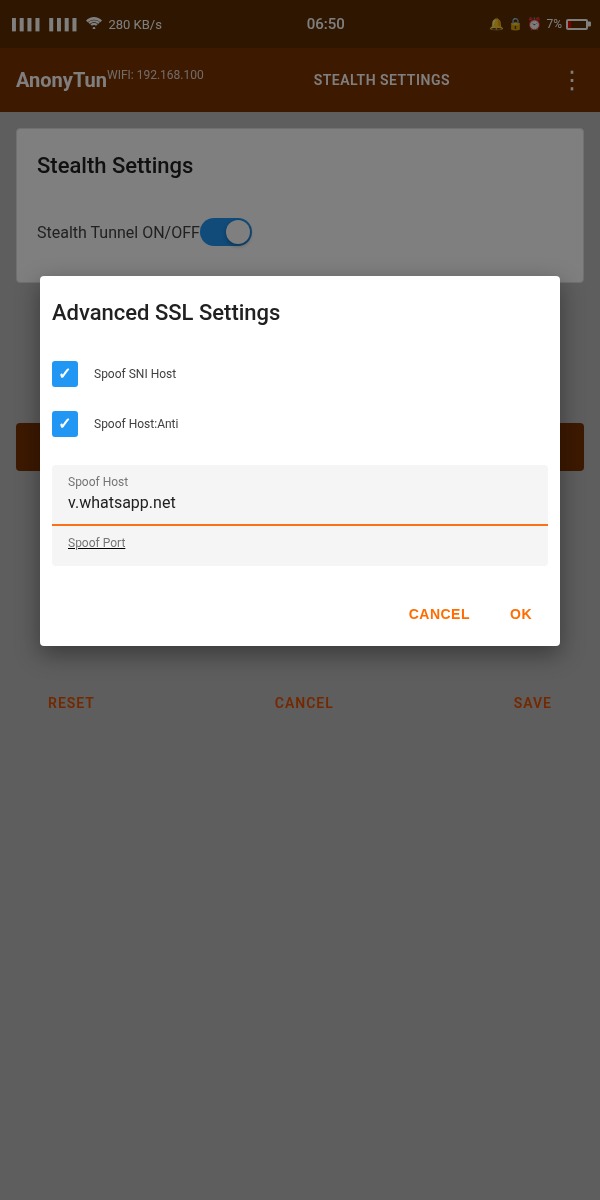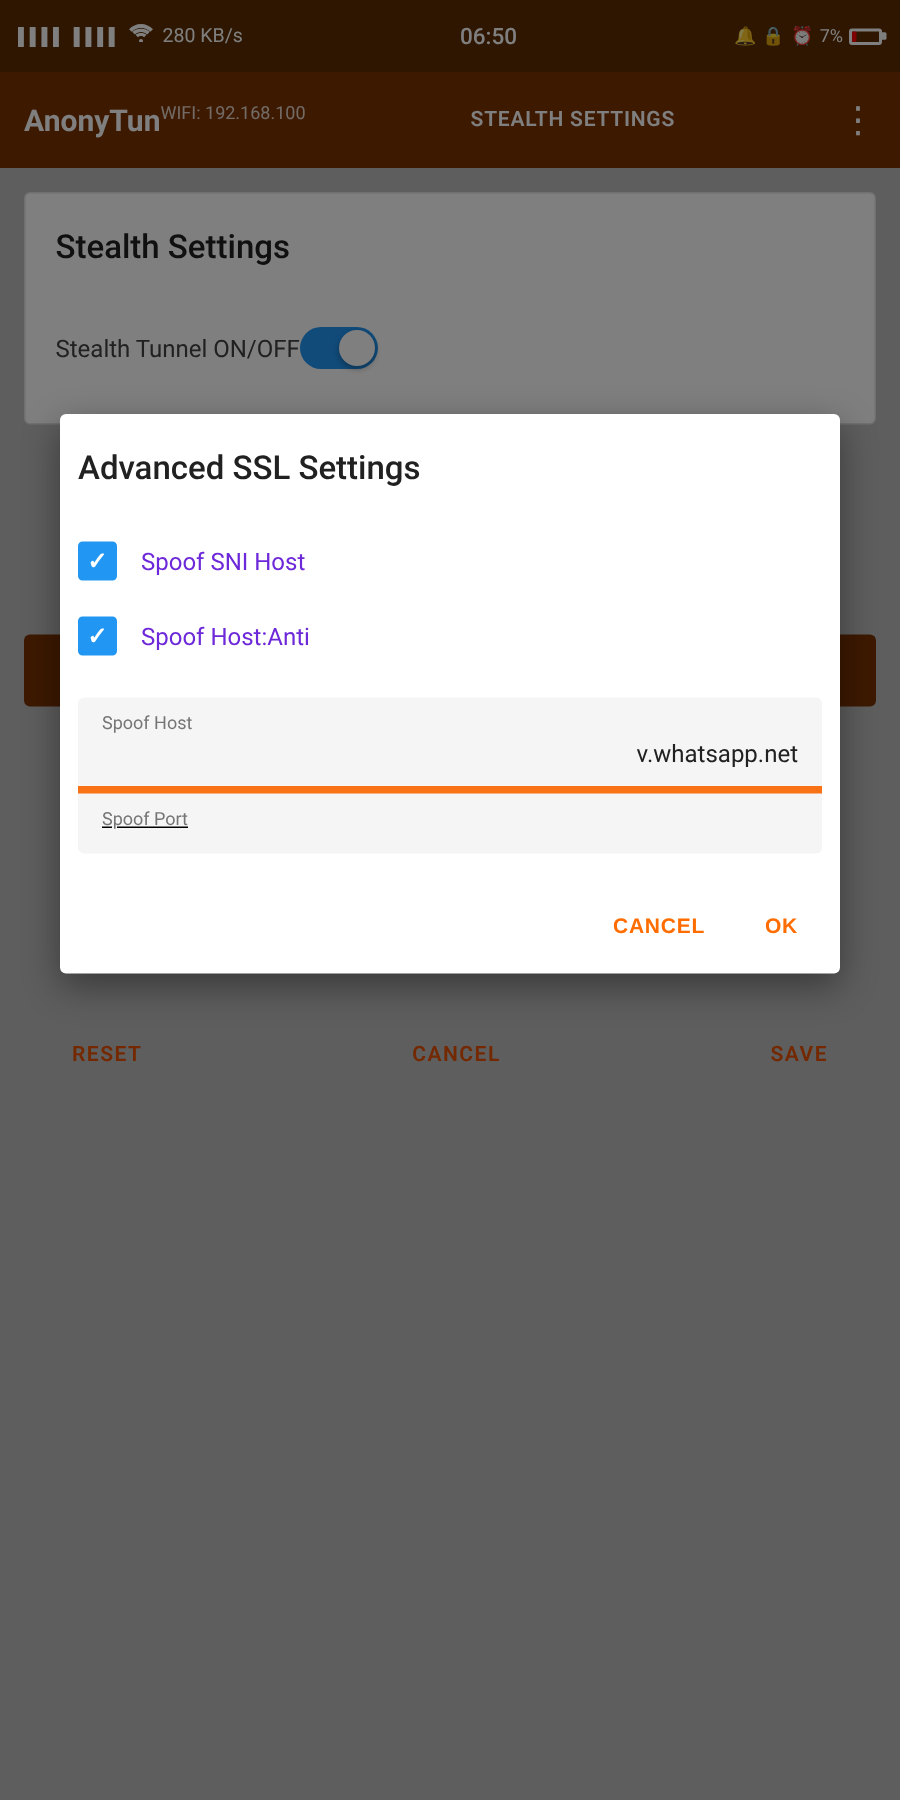--- a/index.html
+++ b/index.html
@@ -234,47 +234,46 @@
       background: white;
       border-color: #757575;
     }
     .checkbox-check {
       color: white;
       font-size: 16px;
       font-weight: bold;
       line-height: 1;
     }
     .checkbox-label {
-      font-size: 16px;
-      color: #6d28d9;
+      font-size: 12px;
+      color: #404040;
     }
 
     .input-section {
       background: #F5F5F5;
       border-radius: 4px;
       margin-top: 16px;
       overflow: hidden;
     }
     .input-field {
       padding: 10px 16px 12px;
-      border-bottom: 5px solid #f97316;
+      border-bottom: 2px solid #f97316;
     }
     .input-field:last-child {
       border-bottom: none;
       text-decoration: underline;
     }
     .input-label {
       font-size: 12px;
       color: #757575;
       margin-bottom: 4px;
     }
     .input-value {
       font-size: 16px;
       color: #212121;
-      text-align: right;
     }
 
     .dialog-buttons {
       display: flex;
       justify-content: flex-end;
       gap: 8px;
       margin-top: 24px;
       padding-top: 8px;
     }
     .dialog-btn {

